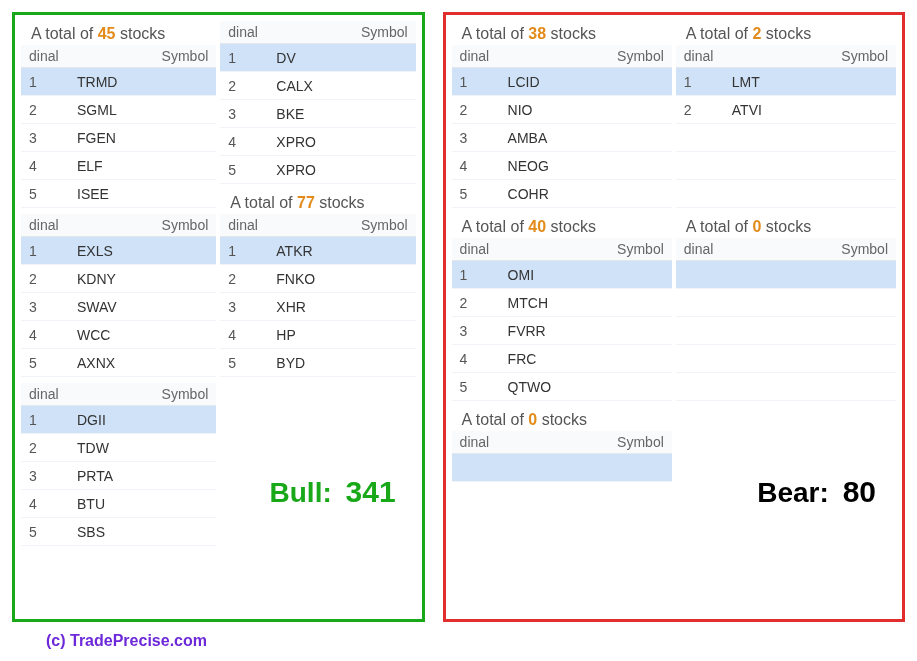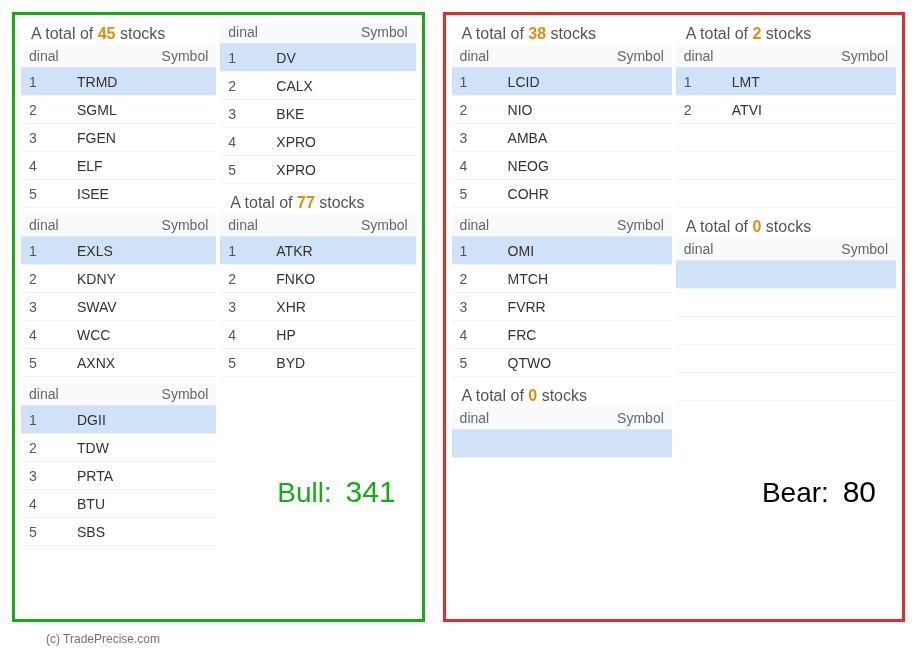--- a/index.html
+++ b/index.html
@@ -44,30 +44,30 @@
   }
   .tbl th.ord { width: 48px; text-align: left; }
   .tbl td { padding: 4px 8px; border-bottom: 1px solid #f0f3f7; }
   .tbl td.ord { color: #555; }
   .tbl tbody tr { height: 28px; background: #fff; }
   .tbl tbody tr.sel { background: #cfe2f7; }
   .tbl tbody tr.empty td { color: transparent; }
   .big-label {
     position: absolute;
     font-size: 28px;
-    font-weight: 400;
+    font-weight: 700;
   }
   .big-label.bull { color: #18a818; right: 26px; bottom: 110px; }
   .big-label.bear { color: #000000; right: 26px; bottom: 110px; }
   .big-label .num { font-size: 30px; margin-left: 6px; }
   .footer {
     margin-top: 10px;
-    font-size: 12px;
-    font-weight: 400;
-    color: #737373;
+    font-size: 16px;
+    font-weight: 700;
+    color: #6d28d9;
     padding-left: 34px;
   }
 </style>
 </head>
 <body>
 
 <div class="panels">
 
   <div class="panel bull">
     <div class="cols">
@@ -274,20 +274,21 @@
                   <td>NEOG</td>
                 </tr>
                 <tr>
                   <td class="ord">5</td>
                   <td>COHR</td>
                 </tr>
               </tbody>
             </table>
           </div>
           <div class="card">
+            <div class="card-head"><span>A total of </span><span class="count">40</span><span> stocks</span></div>
             <table class="tbl">
               <thead>
                 <tr>
                   <th class="ord">dinal</th>
                   <th>Symbol</th>
                 </tr>
               </thead>
               <tbody>
                 <tr class="sel">
                   <td class="ord">1</td>

